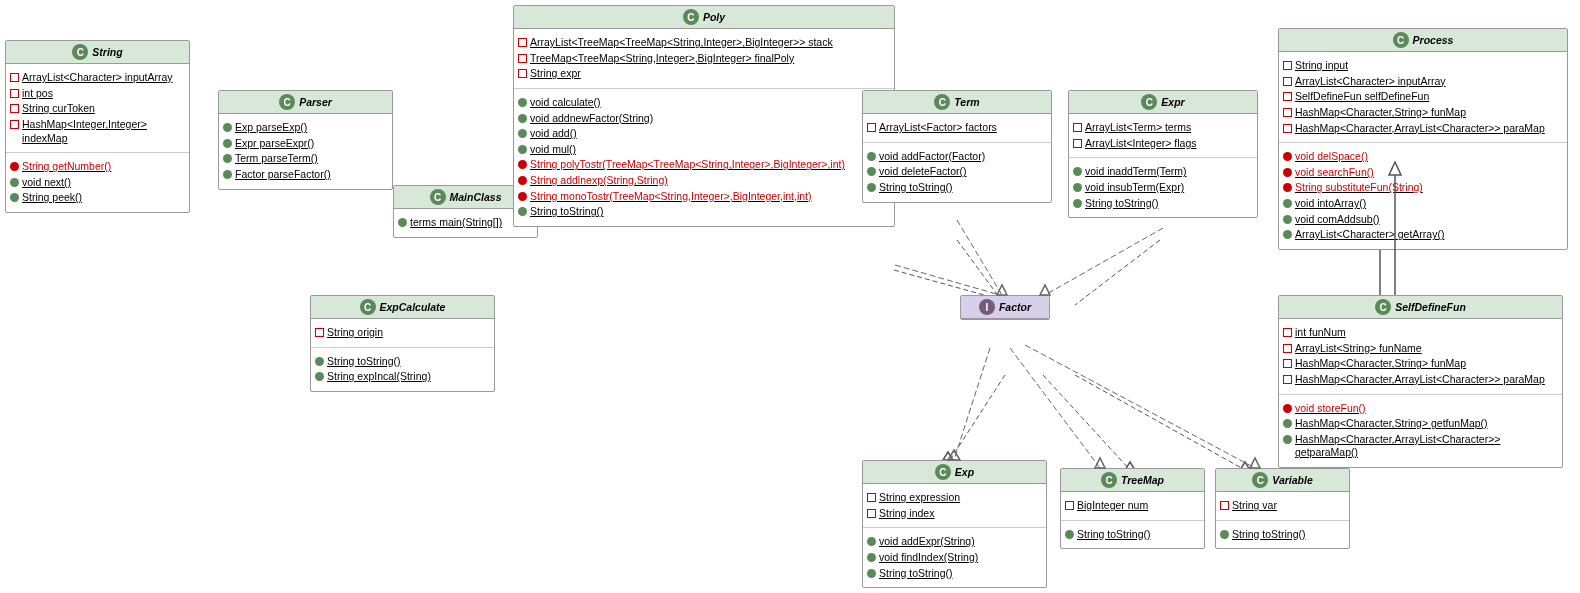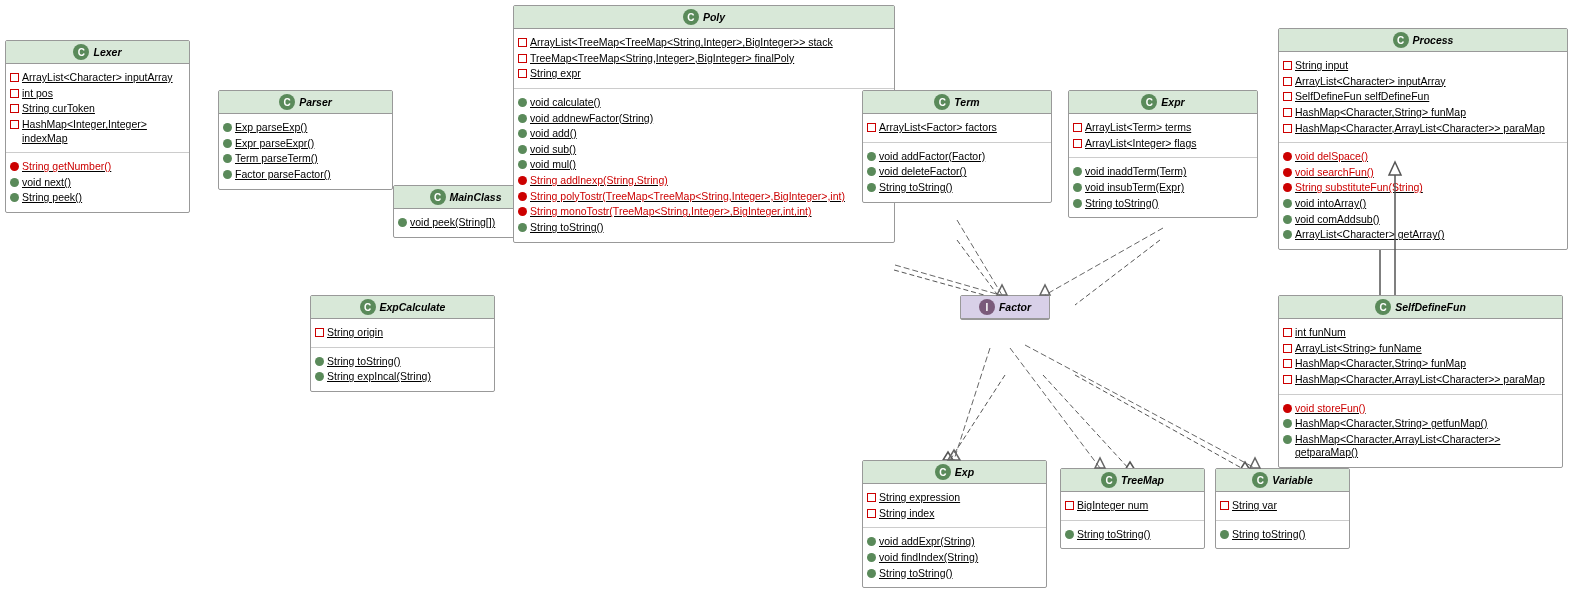--- a/index.html
+++ b/index.html
@@ -143,21 +143,21 @@
 
     <polygon points="1240,470 1250,470 1245,462" fill="none" stroke="#555" stroke-width="1.5"></polygon>
 
     <line x1="894" y1="270" x2="1020" y2="305" stroke="#555" stroke-width="1" stroke-dasharray="5,3"></line>
 
   </svg>
 
   <div class="uml-class" style="left:5px; top:40px; width:185px;">
     <div class="class-header">
       <span class="class-circle">C</span>
-      <span class="class-name">Lexer</span>
+      <span class="class-name">String</span>
     </div>
     <div class="class-section">
       <div class="field-row">
         <span class="icon-square"></span>
         <span>ArrayList&lt;Character&gt; inputArray</span>
       </div>
       <div class="field-row">
         <span class="icon-square"></span>
         <span>int pos</span>
       </div>
@@ -212,21 +212,21 @@
   </div>
 
   <div class="uml-class" style="left:393px; top:185px; width:145px;">
     <div class="class-header">
       <span class="class-circle">C</span>
       <span class="class-name">MainClass</span>
     </div>
     <div class="class-section">
       <div class="method-row">
         <span class="icon-circle-green"></span>
-        <span>void peek(String[])</span>
+        <span>terms main(String[])</span>
       </div>
     </div>
   </div>
 
   <div class="uml-class" style="left:513px; top:5px; width:382px;">
     <div class="class-header">
       <span class="class-circle">C</span>
       <span class="class-name">Poly</span>
     </div>
     <div class="class-section">
@@ -251,33 +251,29 @@
       <div class="method-row">
         <span class="icon-circle-green"></span>
         <span>void addnewFactor(String)</span>
       </div>
       <div class="method-row">
         <span class="icon-circle-green"></span>
         <span>void add()</span>
       </div>
       <div class="method-row">
         <span class="icon-circle-green"></span>
-        <span>void sub()</span>
-      </div>
-      <div class="method-row">
-        <span class="icon-circle-green"></span>
         <span>void mul()</span>
       </div>
       <div class="method-row">
         <span class="icon-circle-red"></span>
+        <span class="text-red">String polyTostr(TreeMap&lt;TreeMap&lt;String,Integer&gt;,BigInteger&gt;,int)</span>
+      </div>
+      <div class="method-row">
+        <span class="icon-circle-red"></span>
         <span class="text-red">String addlnexp(String,String)</span>
-      </div>
-      <div class="method-row">
-        <span class="icon-circle-red"></span>
-        <span class="text-red">String polyTostr(TreeMap&lt;TreeMap&lt;String,Integer&gt;,BigInteger&gt;,int)</span>
       </div>
       <div class="method-row">
         <span class="icon-circle-red"></span>
         <span class="text-red">String monoTostr(TreeMap&lt;String,Integer&gt;,BigInteger,int,int)</span>
       </div>
       <div class="method-row">
         <span class="icon-circle-green"></span>
         <span>String toString()</span>
       </div>
     </div>

